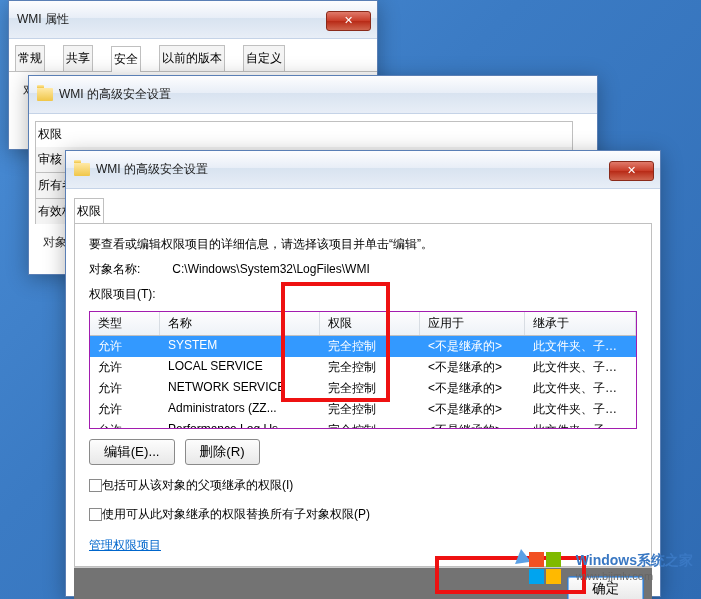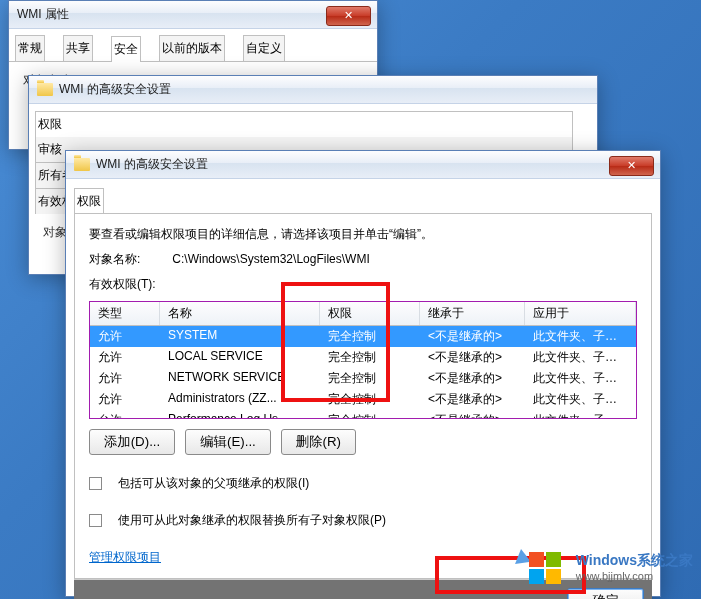--- a/index.html
+++ b/index.html
@@ -18,21 +18,21 @@
   .win {
     position: absolute;
     background: #fff;
     border: 1px solid #5a7fb5;
     box-shadow: 0 4px 20px rgba(0,0,0,0.3);
   }
   .titlebar {
     display: flex;
     align-items: center;
     justify-content: space-between;
-    height: 28px;
+    height: 38px;
     background: linear-gradient(#fdfdfe, #e8eef7 45%, #d8e3f0 46%, #e8eef7);
     border-bottom: 1px solid #c5d3e7;
     padding-left: 8px;
     color: #1a1a1a;
   }
   .titlebar .ttl { display: flex; align-items: center; gap: 6px; }
   .folder-icon {
     width: 16px; height: 13px;
     background: linear-gradient(#ffe9a6, #f0c648);
     border-radius: 1px;
@@ -140,21 +140,21 @@
     border: 1px solid #8a8a8a;
     background: linear-gradient(#fdfdfd, #e8e8e8);
     border-radius: 3px;
     cursor: pointer;
   }
   .btn.primary {
     border: 1px solid #3b7bc4;
     box-shadow: 0 0 0 1px #7fb5ef inset;
   }
 
-  .chk-row { margin: 20px 0; display: flex; align-items: center; gap: 16px; }
+  .chk-row { margin: 12px 0; display: flex; align-items: center; gap: 0; }
   .chk {
     width: 13px; height: 13px;
     border: 1px solid #8a8a8a;
     background: #fff;
   }
 
   .link { color: #0066cc; text-decoration: underline; cursor: pointer; }
 
   .ok-bar {
     border-top: 1px solid #ccc;
@@ -242,29 +242,29 @@
     </div>
     <div class="tab-panel">
 
       <div>要查看或编辑权限项目的详细信息，请选择该项目并单击“编辑”。</div>
 
       <div class="lbl-row">
         <span class="k">对象名称:</span>
         <span>C:\Windows\System32\LogFiles\WMI</span>
       </div>
 
-      <div class="lbl-row">有效权限(T):</div>
+      <div class="lbl-row">权限项目(T):</div>
 
       <div class="perm-list">
         <div class="perm-head">
           <div>类型</div>
           <div>名称</div>
           <div>权限</div>
+          <div>应用于</div>
           <div>继承于</div>
-          <div>应用于</div>
         </div>
         <div id="perm-rows">
             <div class="perm-row sel">
               <div>允许</div>
               <div>SYSTEM</div>
               <div>完全控制</div>
               <div>&lt;不是继承的&gt;</div>
               <div>此文件夹、子文件夹..</div>
             </div>
             <div class="perm-row">
@@ -292,21 +292,20 @@
               <div>允许</div>
               <div>Performance Log Us...</div>
               <div>完全控制</div>
               <div>&lt;不是继承的&gt;</div>
               <div>此文件夹、子文件夹..</div>
             </div>
           </div>
       </div>
 
       <div class="btn-row">
-        <button class="btn">添加(D)...</button>
         <button class="btn">编辑(E)...</button>
         <button class="btn">删除(R)</button>
       </div>
 
       <div class="chk-row">
         <span class="chk"></span>
         <span>包括可从该对象的父项继承的权限(I)</span>
       </div>
       <div class="chk-row">
         <span class="chk"></span>

